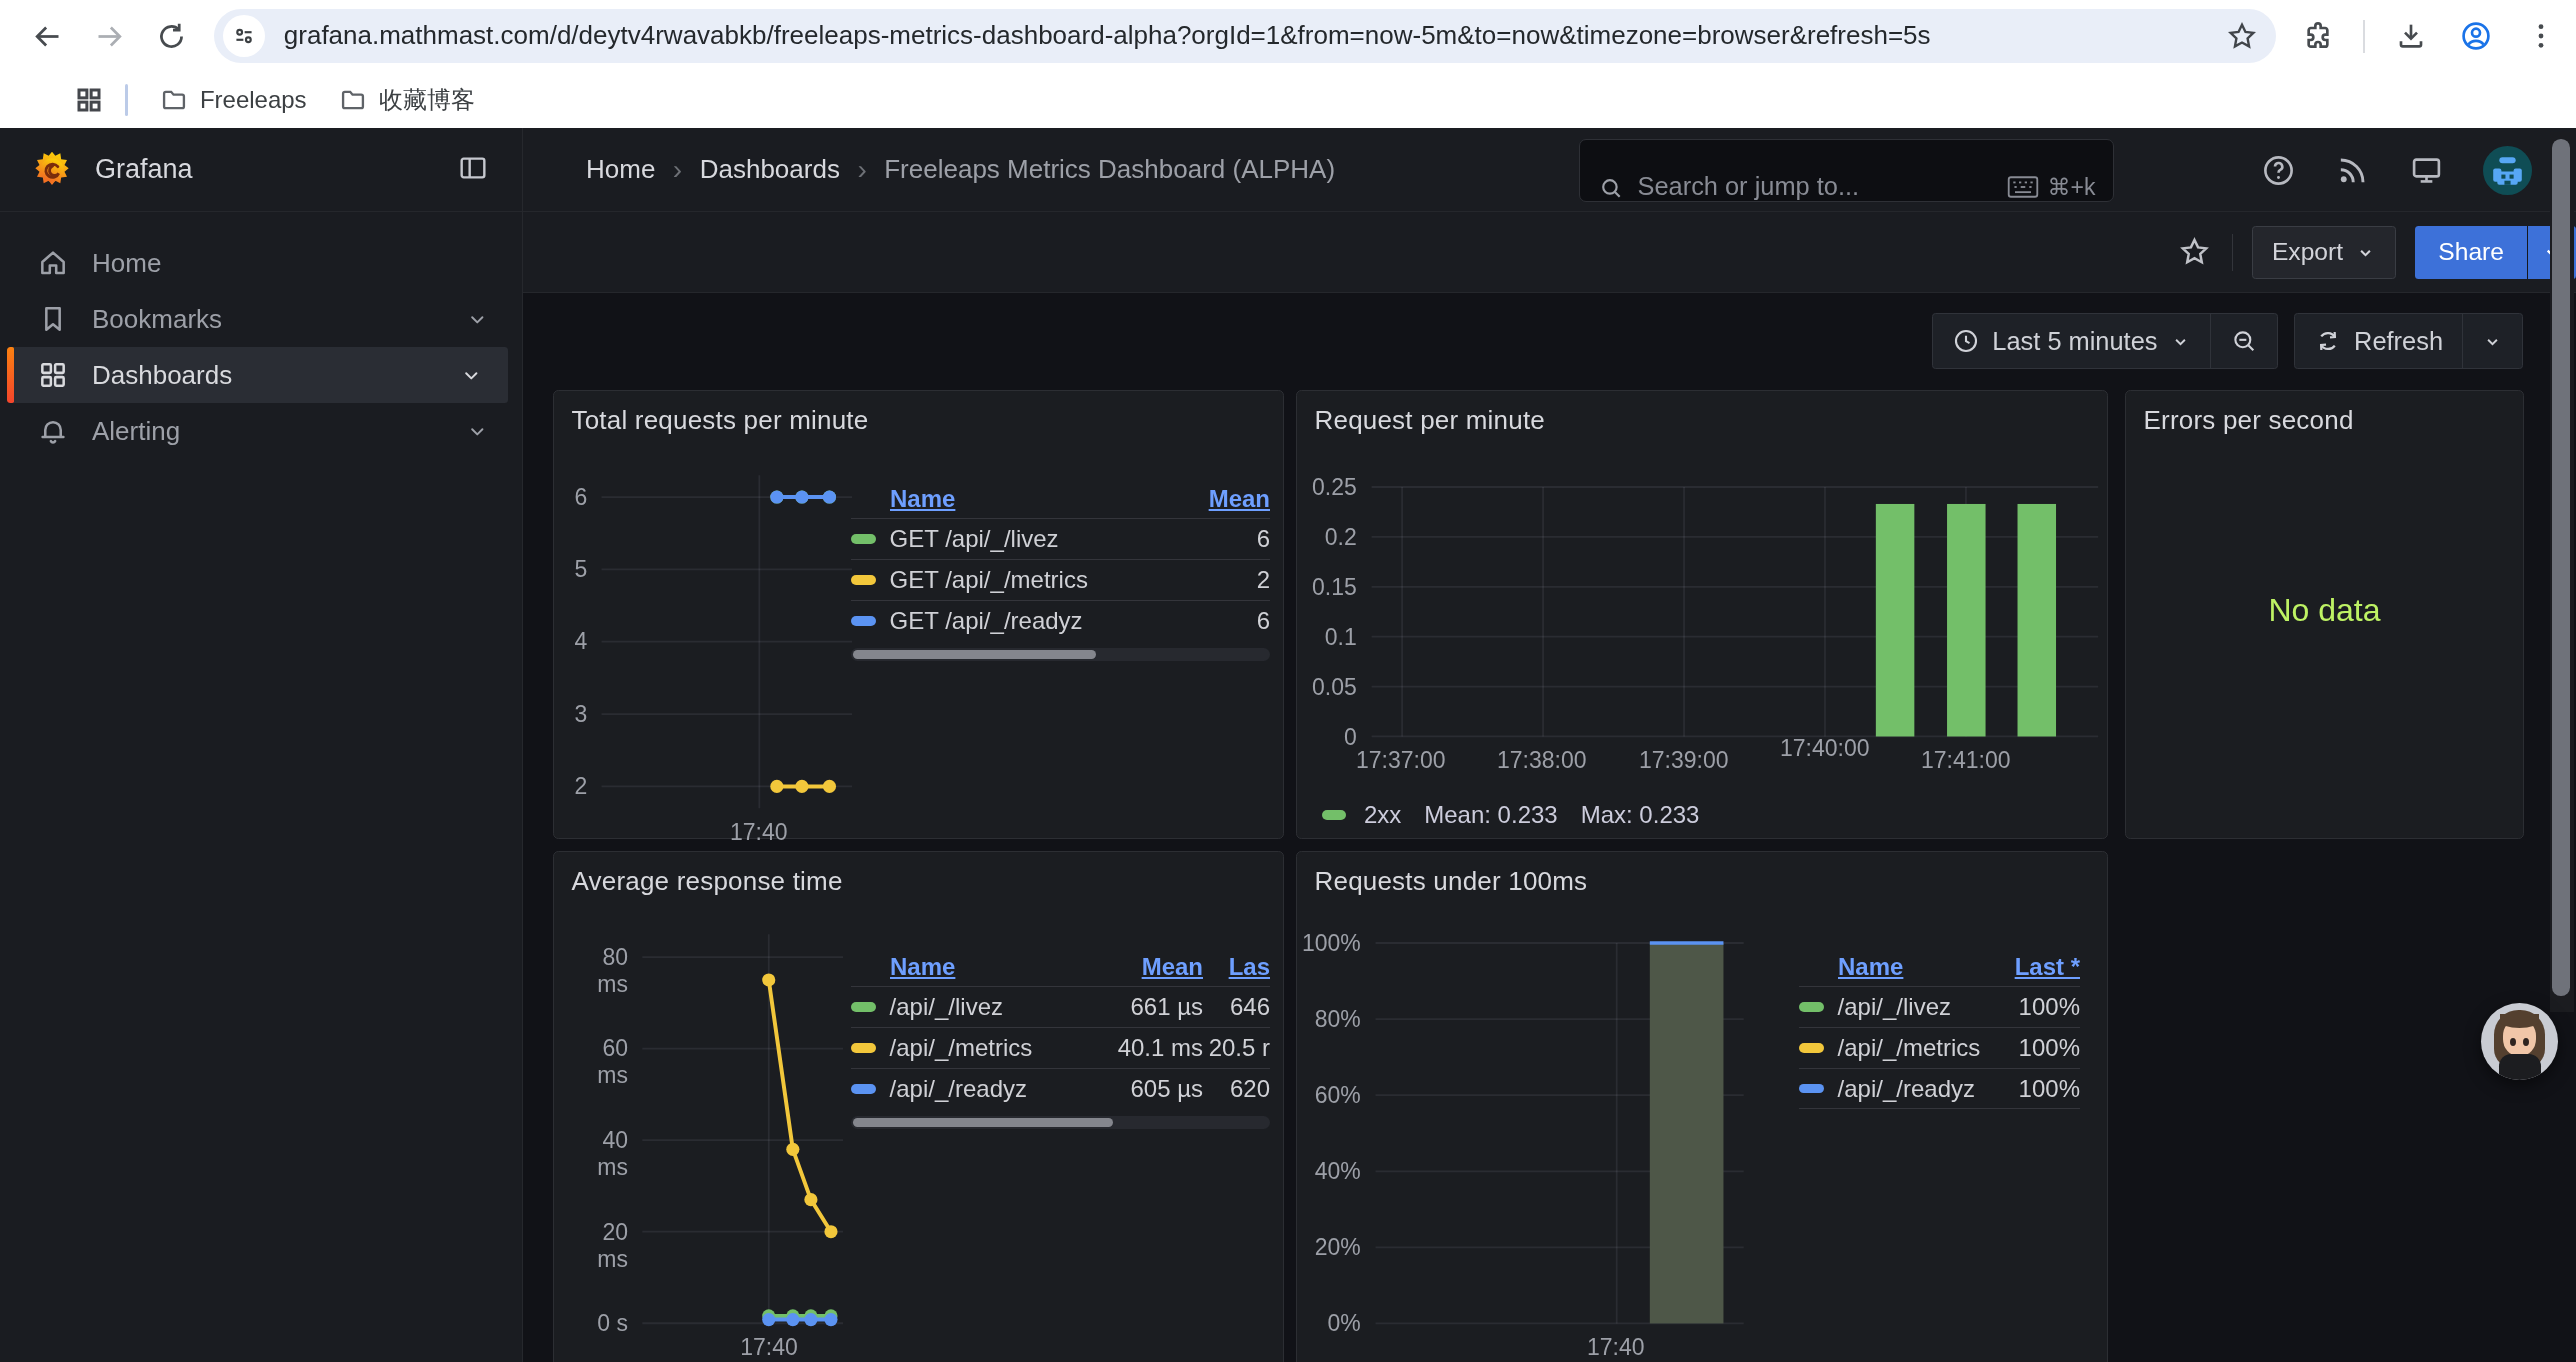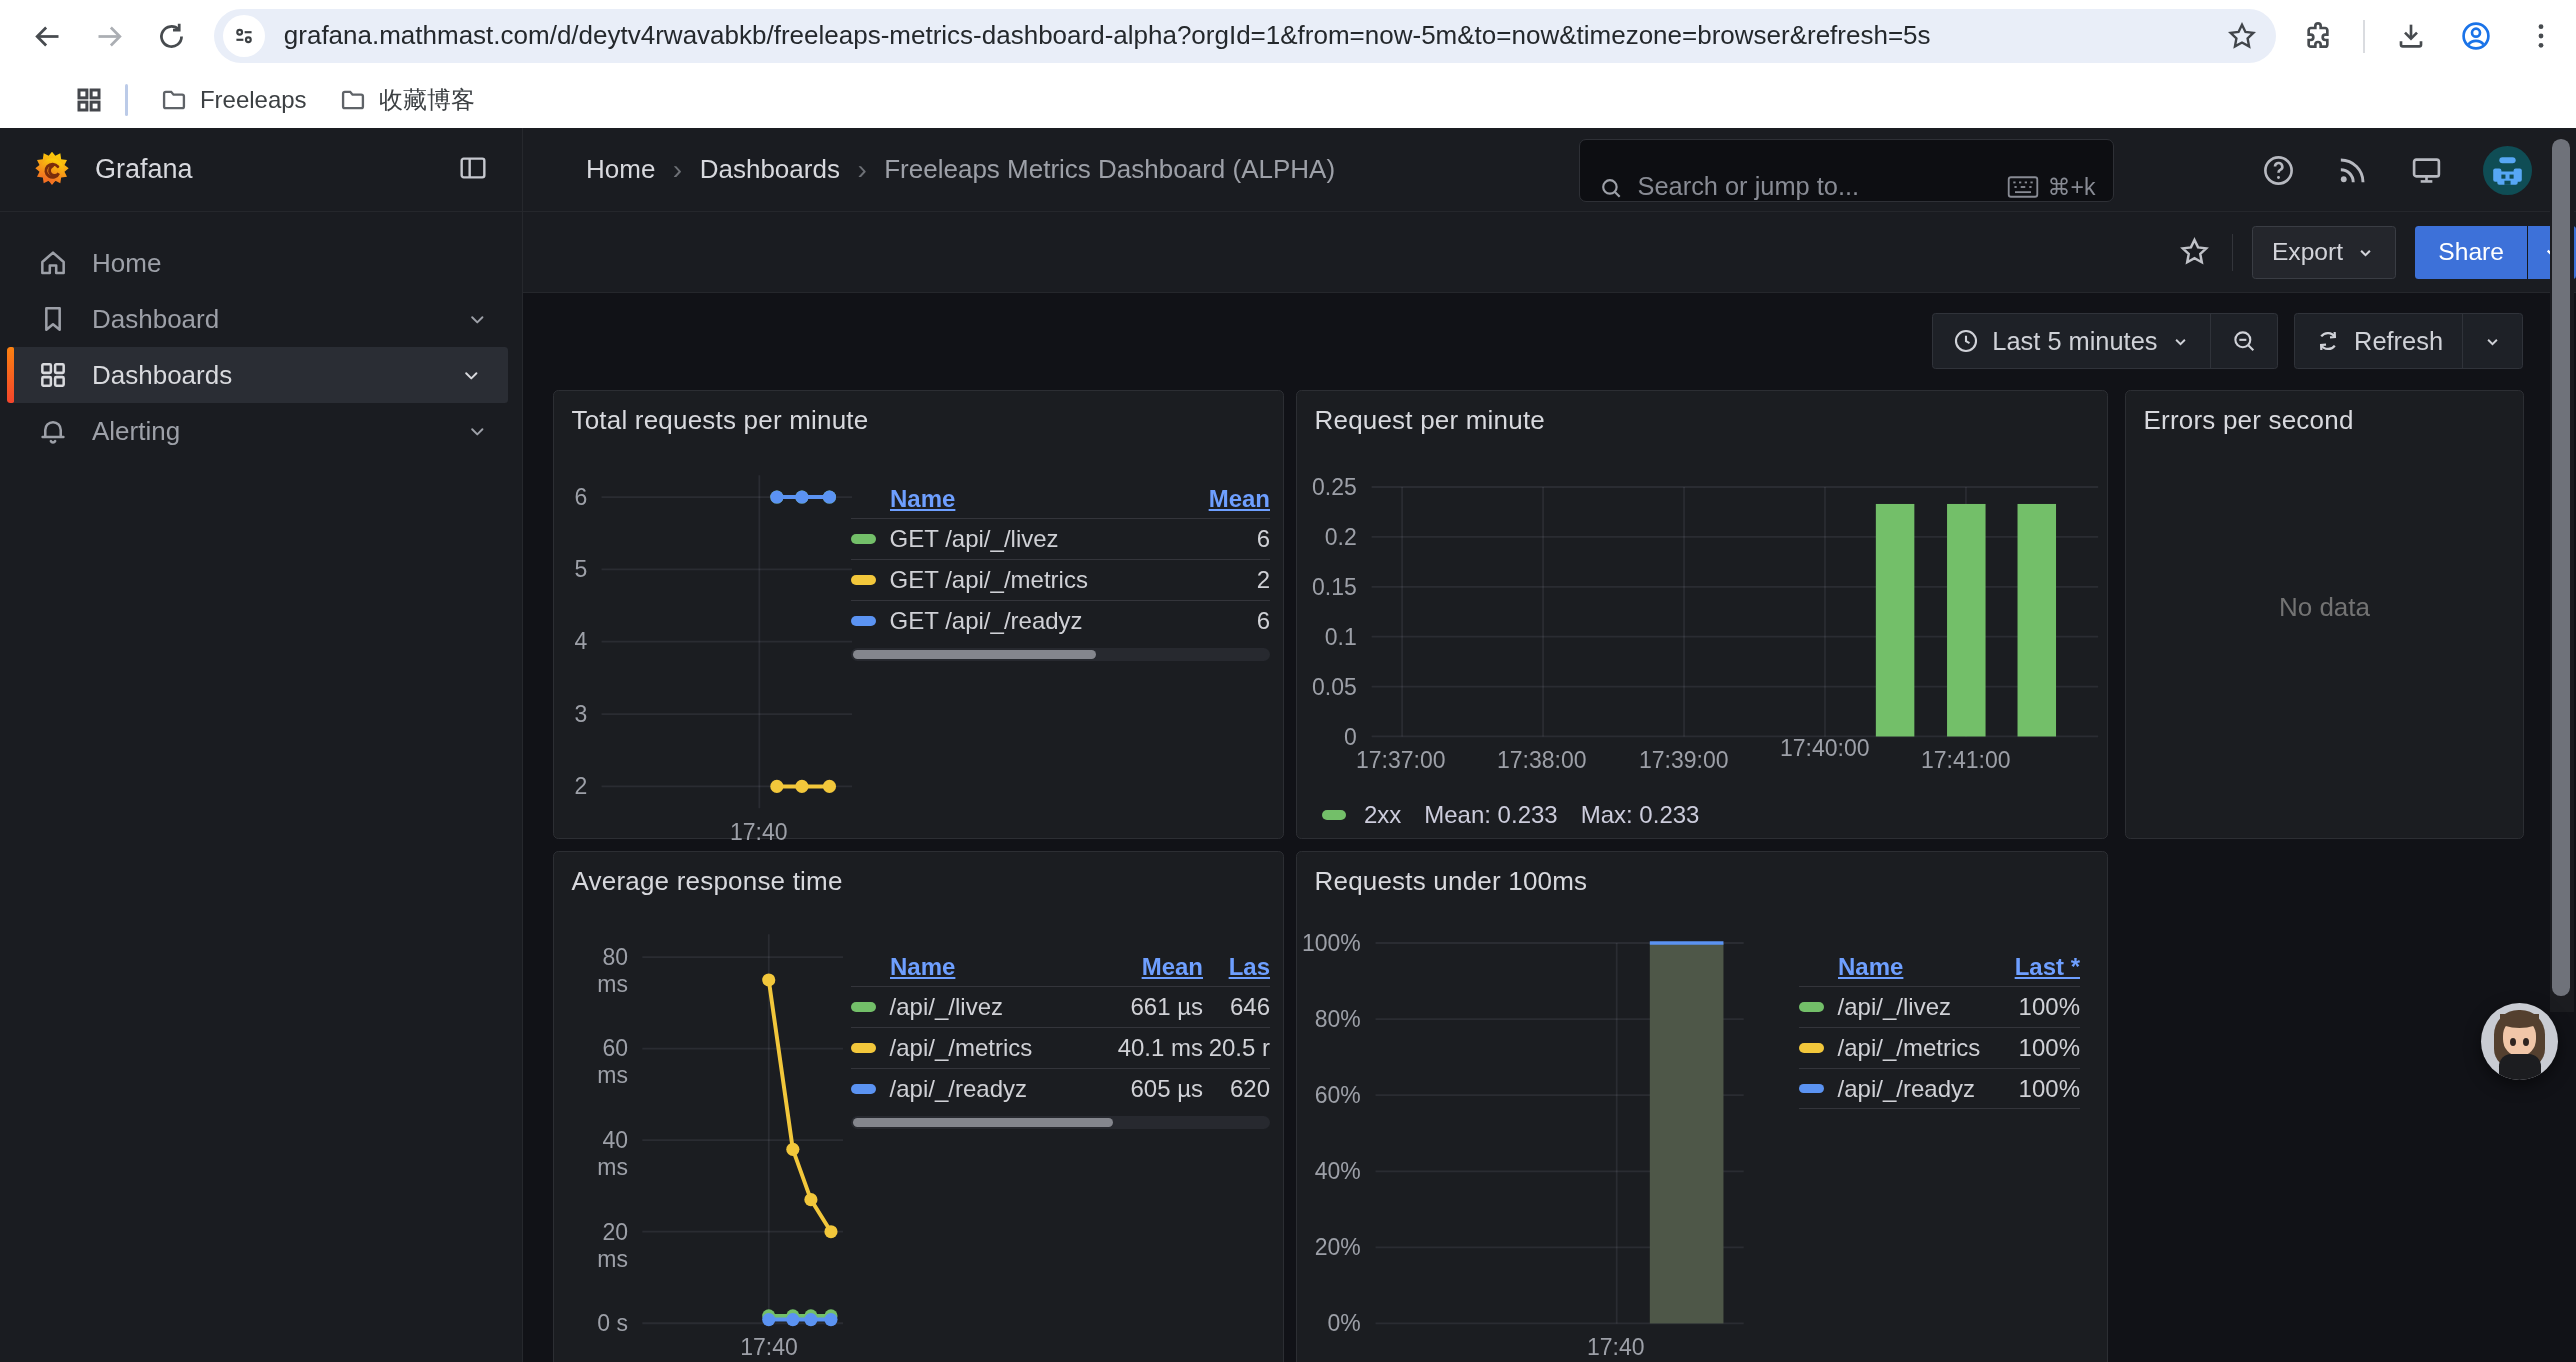--- a/index.html
+++ b/index.html
@@ -117,21 +117,21 @@
   .lg-row:last-of-type { border-bottom:0.9px solid rgba(204,204,220,.14); }
   .lg-name { flex:1 1 auto; display:flex; align-items:center; gap:14px; overflow:hidden; white-space:nowrap; }
   .lg-cell { text-align:right; white-space:nowrap; overflow:hidden; flex:0 0 auto; }
   .swatch { width:24.6px; height:9.6px; border-radius:5.3px; flex:0 0 auto; }
   .lg-scroll { margin-top:7px; height:13px; background:#27292f; border-radius:7px; position:relative; }
   .lg-scroll .thumb { position:absolute; left:1.8px; top:1.8px; bottom:1.8px; width:58%;
     background:#84868d; border-radius:6.1px; }
   .legend-inline { position:absolute; display:flex; align-items:center; gap:23px;
     font-size:24px; color:#ccccdc; }
   .legend-inline .swatch { margin-right:-5.3px; }
-  .nodata { position:absolute; left:0; right:0; top:45%; text-align:center; font-size:26px; color:#737373; }
+  .nodata { position:absolute; left:0; right:0; top:45%; text-align:center; font-size:32px; color:#bef264; }
 
   
   .pg-scroll { position:absolute; right:1.8px; top:132px; bottom:0; width:24.6px; background:#1b1c20; }
   .pg-scroll .pthumb { position:absolute; left:2.6px; top:7px; width:17.5px; height:857px;
     background:#6f727a; border-radius:8.8px; }
 
   
   .floating-avatar { position:absolute; left:2481px; top:1003px; width:77px; height:77px; border-radius:50%;
     background:#c9ccd3; box-shadow:0 5.3px 16px rgba(0,0,0,.5); overflow:hidden; }
   .fa-hair { position:absolute; left:13px; top:7px; width:51px; height:58px; border-radius:24.6px 24.6px 19px 19px;
@@ -270,21 +270,21 @@
               </svg>
             </span>
             <span>Home</span>
           </div>
           <div class="s-item">
             <span class="s-ic">
               <svg viewBox="0 0 24 24" fill="none" stroke="currentColor" stroke-width="1.9" stroke-linejoin="round" stroke-linecap="round">
                 <path d="M7 4h10v16l-5-4-5 4Z"></path>
               </svg>
             </span>
-            <span>Dashboard</span>
+            <span>Bookmarks</span>
             <span class="s-chev"><svg viewBox="0 0 24 24" fill="none" stroke="currentColor" stroke-width="1.9" stroke-linejoin="round" stroke-linecap="round">
                 <polyline points="7 10 12 15 17 10"></polyline>
               </svg></span>
           </div>
           <div class="s-item active">
             <span class="s-ic">
               <svg viewBox="0 0 24 24" fill="none" stroke="currentColor" stroke-width="1.9" stroke-linejoin="round" stroke-linecap="round">
                 <rect x="4" y="4" width="6.4" height="6.4" rx="0.8"></rect>
                 <rect x="13.6" y="4" width="6.4" height="6.4" rx="0.8"></rect>
                 <rect x="4" y="13.6" width="6.4" height="6.4" rx="0.8"></rect>

